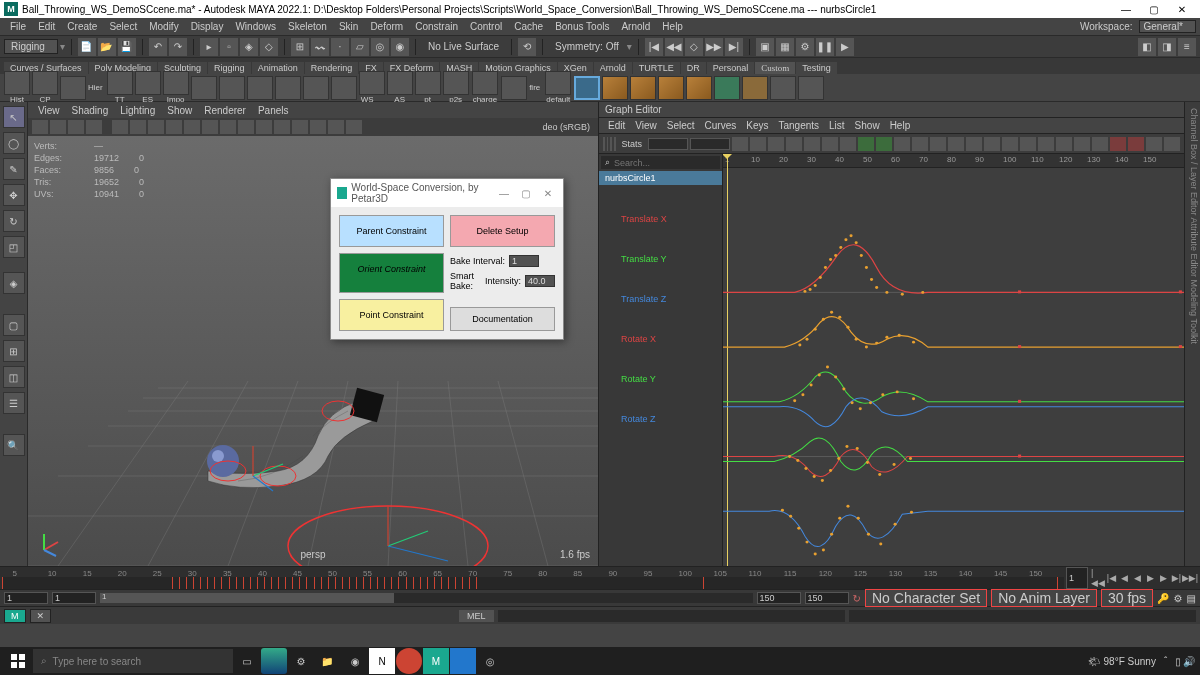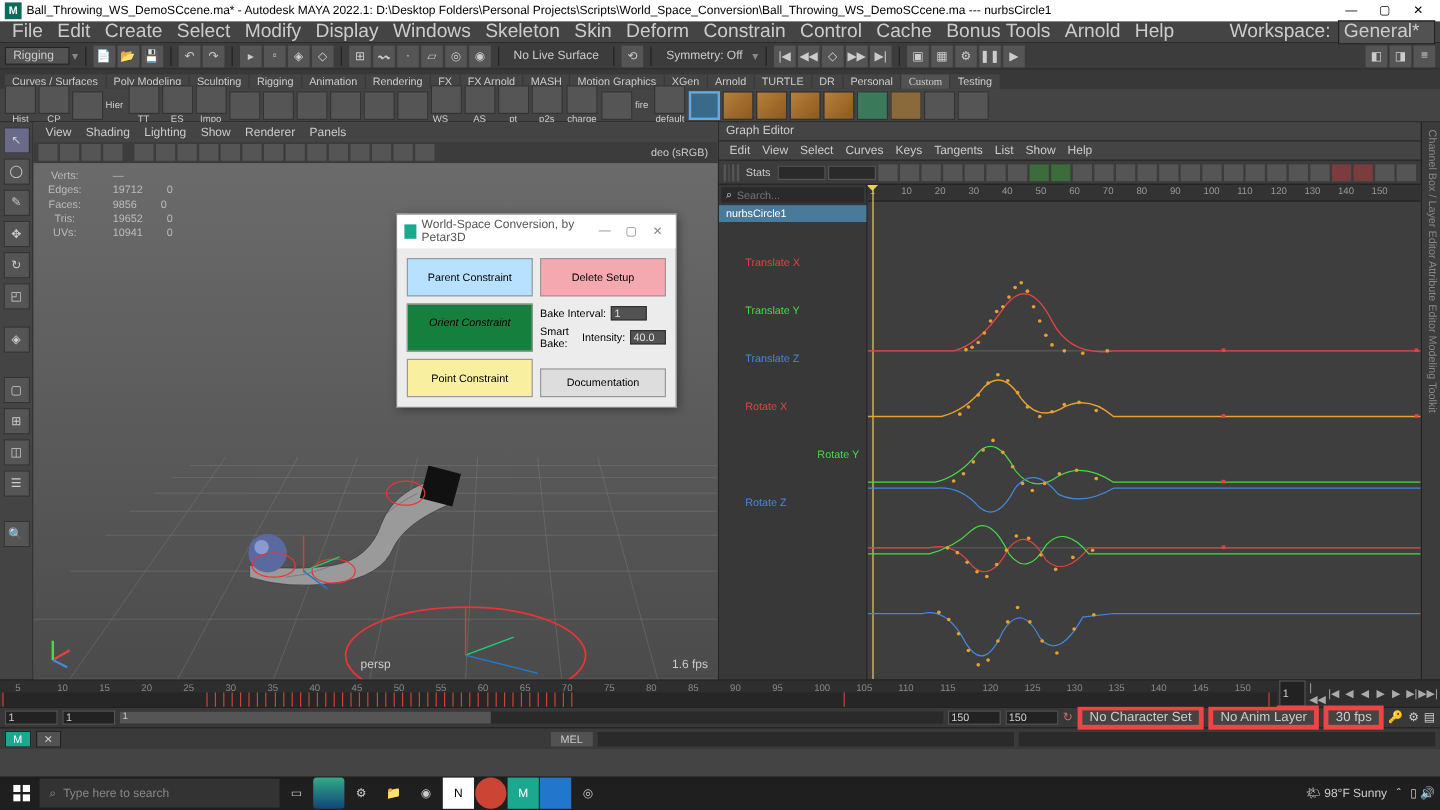--- a/index.html
+++ b/index.html
@@ -4,21 +4,21 @@
 <style>
 * { margin: 0; padding: 0; box-sizing: border-box; font-family: "Segoe UI", Tahoma, sans-serif; }
 body { background: #444; color: #ccc; width: 1200px; height: 675px; overflow: hidden; font-size: 10px; position: relative; }
 .titlebar { background: #fff; height: 18px; display: flex; align-items: center; padding: 0 4px; color: #000; }
 .titlebar .maya-icon { width: 14px; height: 14px; background: #0a6b5f; color: #fff; display: inline-flex; align-items: center; justify-content: center; font-weight: bold; font-size: 9px; margin-right: 4px; }
 .titlebar .title { flex: 1; font-size: 10px; }
 .titlebar .winbtns { display: flex; gap: 0; }
 .titlebar .winbtns div { width: 28px; height: 18px; display: flex; align-items: center; justify-content: center; cursor: pointer; }
 
 .menubar { background: #444; height: 18px; display: flex; align-items: center; padding: 0 4px; gap: 0; border-bottom: 1px solid #2a2a2a; }
-.menubar span { padding: 0 6px; cursor: pointer; font-size: 16px; color: #ccc; }
+.menubar span { padding: 0 6px; cursor: pointer; font-size: 10px; color: #ccc; }
 .menubar .spacer { flex: 1; }
 .workspace-label { font-size: 10px; padding-right: 4px; }
 
 .shelf-row { background: #3c3c3c; height: 22px; display: flex; align-items: center; padding: 0 4px; gap: 2px; border-bottom: 1px solid #2a2a2a; }
 .shelf-row .dropdown { background: #525252; padding: 1px 12px 1px 6px; border: 1px solid #222; font-size: 10px; }
 .shelf-row .sep { width: 1px; height: 16px; background: #222; margin: 0 4px; }
 .shelf-row .tool-ico { width: 18px; height: 18px; background: #555; display: inline-flex; align-items: center; justify-content: center; font-size: 10px; }
 .shelf-row .right-tools { margin-left: auto; display: flex; gap: 2px; }
 
 .tabs-row { background: #383838; height: 16px; display: flex; align-items: flex-end; padding: 0 4px; font-size: 9px; }
@@ -35,21 +35,21 @@
 .toolbox .tico { width: 22px; height: 22px; background: #555; border: 1px solid #333; display:flex; align-items:center; justify-content:center; }
 .toolbox .tico.sel { background: #6a6a8a; }
 
 .viewport-wrap { flex: 1; display: flex; flex-direction: column; background: #5a5a5a; position: relative; }
 .vp-menubar { height: 16px; background: #444; display: flex; align-items: center; padding: 0 4px; gap: 0; font-size: 10px; }
 .vp-menubar span { padding: 0 6px; cursor: pointer; }
 .vp-toolbar { height: 18px; background: #3c3c3c; display: flex; align-items: center; padding: 0 4px; gap: 2px; }
 .vp-toolbar .vico { width: 16px; height: 14px; background: #555; }
 .vp-toolbar .txt { font-size: 9px; margin-left: auto; padding-right: 4px; }
 
-.viewport { flex: 1; position: relative; background: linear-gradient(#6b6b6b, #4b4b4b); overflow: hidden; text-align: center; }
+.viewport { flex: 1; position: relative; background: linear-gradient(#6b6b6b, #4b4b4b); overflow: hidden; }
 .hud { position: absolute; top: 4px; left: 6px; font-size: 9px; color: #bbb; line-height: 12px; }
 .hud .row { display: flex; gap: 20px; }
 .hud .row span:first-child { width: 40px; }
 .persp-label { position: absolute; bottom: 6px; left: 50%; transform: translateX(-50%); font-size: 10px; color: #ccc; }
 .fps-label { position: absolute; bottom: 6px; right: 8px; font-size: 10px; color: #ccc; }
 .axis { position: absolute; bottom: 8px; left: 8px; width: 30px; height: 30px; }
 
 .grid-svg { position: absolute; inset: 0; }
 
 
@@ -65,21 +65,21 @@
 .ge-body { flex: 1; display: flex; overflow: hidden; }
 .ge-outliner { width: 124px; background: #383838; border-right: 1px solid #222; font-size: 9px; }
 .ge-search { background: #2a2a2a; margin: 2px; padding: 1px 4px; display: flex; align-items: center; gap: 4px; }
 .ge-search input { background: transparent; border: none; color: #888; flex: 1; font-size: 9px; outline: none; }
 .ge-node { background: #4a7a9a; padding: 2px 6px; color: #fff; }
 .ge-chan { padding: 1px 6px 1px 22px; cursor: pointer; margin-top: 28px; }
 .ge-chan.tx { color: #d44; }
 .ge-chan.ty { color: #4d4; }
 .ge-chan.tz { color: #48d; }
 .ge-chan.rx { color: #d44; }
-.ge-chan.ry { color: #4d4; text-align: right; }
+.ge-chan.ry { color: #4d4; }
 .ge-chan.rz { color: #48d; }
 
 .ge-graph { flex: 1; background: #3e3e3e; position: relative; overflow: hidden; }
 .ge-ruler { height: 14px; background: #333; border-bottom: 1px solid #222; position: relative; font-size: 8px; color: #999; }
 .ge-ruler span { position: absolute; top: 1px; }
 .ge-playhead { position: absolute; top: 0; bottom: 0; width: 1px; background: #e8d060; }
 .ge-playhead::before { content: ""; position: absolute; top: 0; left: -5px; border: 5px solid transparent; border-top-color: #e8d060; }
 
 .right-tabs { width: 16px; background: #3c3c3c; border-left: 1px solid #222; writing-mode: vertical-rl; font-size: 9px; padding: 6px 1px; text-align: left; color: #888; }
 
@@ -109,21 +109,21 @@
 .ts-key { position: absolute; top: 0; bottom: 0; width: 1px; background: #c43; }
 .ts-controls { width: 112px; display: flex; align-items: center; justify-content: center; gap: 2px; padding: 0 4px; }
 .ts-controls .pbtn { width: 12px; height: 14px; display:flex; align-items:center; justify-content:center; font-size:9px; cursor:pointer; color:#aaa; }
 .ts-field { width: 22px; background: #222; border: 1px solid #555; color: #ccc; font-size: 9px; padding: 0 2px; }
 
 .range-slider { height: 16px; background: #383838; display: flex; align-items: center; padding: 2px 4px; gap: 4px; }
 .range-slider input { width: 44px; background: #222; border: 1px solid #555; color: #ccc; font-size: 9px; padding: 0 2px; }
 .range-track { flex: 1; height: 10px; background: #2a2a2a; position: relative; }
 .range-handle { position: absolute; top: 0; bottom: 0; background: #555; }
 .range-right { display: flex; gap: 4px; align-items: center; }
-.range-right .dd { background: #444; border: 4px solid #ef4444; padding: 0 6px; font-size: 11px; }
+.range-right .dd { background: #444; border: 1px solid #ef4444; padding: 0 6px; font-size: 14px; }
 
 .cmdline { height: 18px; background: #3a3a3a; display: flex; align-items: center; padding: 0 4px; gap: 4px; border-top: 1px solid #222;}
 .cmdline .tab { background: #525252; padding: 1px 6px; font-size: 9px; border: 1px solid #222;}
 .cmdline .mel { background: #525252; padding: 1px 8px; font-size: 9px; }
 .cmdline .field { flex: 1; background: #2a2a2a; height: 12px; }
 
 
 .taskbar { position: absolute; bottom: 0; left: 0; right: 0; height: 28px; background: #1f1f1f; display: flex; align-items: center; padding: 0 4px; gap: 1px; }
 .taskbar .start { width: 28px; height: 28px; display: flex; align-items: center; justify-content: center; }
 .taskbar .search { background: #333; height: 24px; width: 200px; display: flex; align-items: center; padding: 0 8px; color: #888; gap: 6px; }
@@ -214,21 +214,21 @@
 </div>
 
 <div class="tabs-row">
   <span>Curves / Surfaces</span>
   <span>Poly Modeling</span>
   <span>Sculpting</span>
   <span>Rigging</span>
   <span>Animation</span>
   <span>Rendering</span>
   <span>FX</span>
-  <span>FX Arnold</span>
+  <span>FX Deform</span>
   <span>MASH</span>
   <span>Motion Graphics</span>
   <span>XGen</span>
   <span>Arnold</span>
   <span>TURTLE</span>
   <span>DR</span>
   <span>Personal</span>
   <span class="active">Custom</span>
   <span>Testing</span>
 </div>

